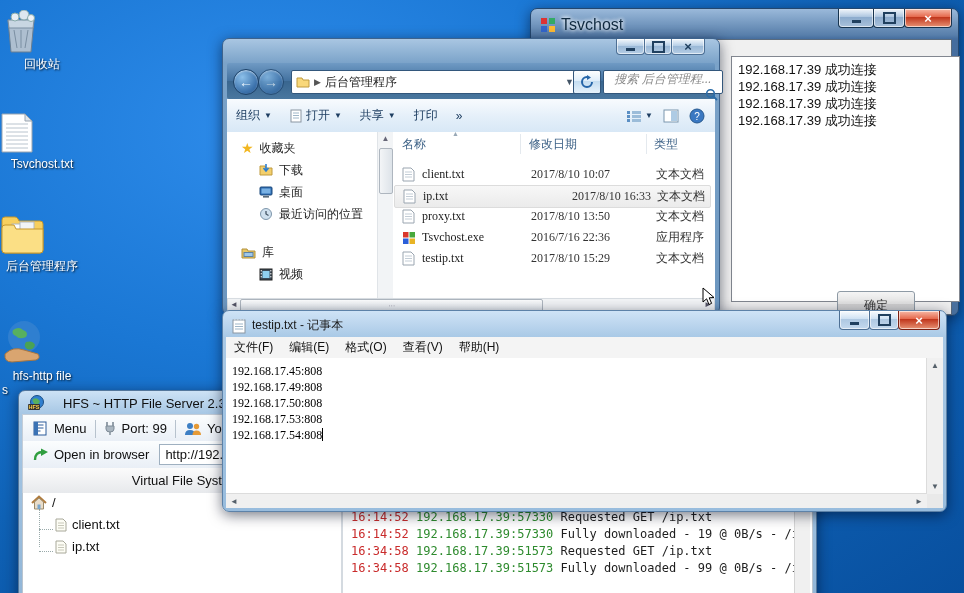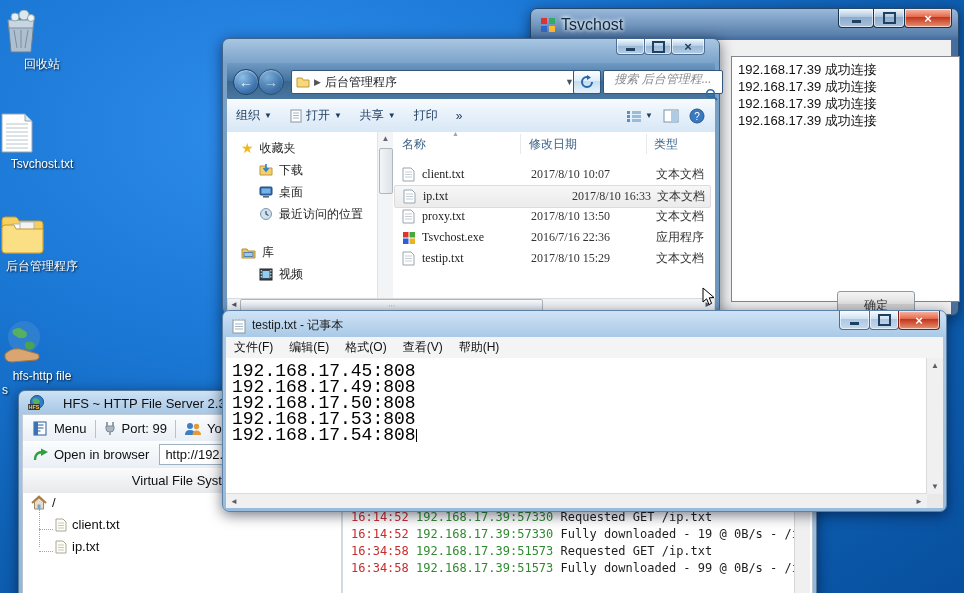--- a/index.html
+++ b/index.html
@@ -72,21 +72,21 @@
     border:1px solid #aeb6bf;border-radius:2px;text-align:center;font-size:7px;color:#889;line-height:11px;}
   .harr{position:absolute;top:0;font-size:8px;color:#556;line-height:12px;}
   
   .win-np{left:222px;top:310px;width:723px;height:200px;z-index:40;
     background:linear-gradient(180deg,#cfe3f6 0%,#a9c9e6 26px,#98bcdd 100%);border:1px solid #5d82a8;}
   .win-np .title{position:absolute;left:9px;top:6px;font-size:12px;color:#1a1a1a;display:flex;gap:6px;align-items:center;}
   .menubar{position:absolute;left:3px;right:3px;top:26px;height:21px;background:#f4f4f4;border-bottom:1px solid #dcdcdc;
     font-size:12px;color:#111;display:flex;align-items:center;}
   .menubar .mi{padding:0 8px;}
   .np-text{position:absolute;left:3px;right:19px;top:47px;bottom:17px;background:#fff;
-    font-family:Liberation Mono, monospace;font-size:18px;line-height:16px;color:#000;
+    font-family:Liberation Serif, serif;font-size:12px;line-height:16px;color:#000;
     padding:5px 0 0 6px;overflow:hidden;}
   .caret{display:inline-block;width:1px;height:13px;background:#000;vertical-align:-2px;}
   .np-vscroll{position:absolute;top:47px;right:3px;bottom:17px;width:16px;background:#f0f0f0;border-left:1px solid #dcdcdc;}
   .np-hscroll{position:absolute;left:3px;right:19px;bottom:3px;height:14px;background:#f0f0f0;border-top:1px solid #dcdcdc;}
   .np-corner{position:absolute;right:3px;bottom:3px;width:16px;height:14px;background:#e9e9e9;}
   .sarr{color:#55606a;font-size:8px;position:absolute;}
   
   .win-hfs{left:18px;top:390px;width:797px;height:225px;z-index:30;
     background:linear-gradient(180deg,#cde2f5 0%,#a8c8e5 22px,#8fb4d6 100%);border:1px solid #54779c;border-radius:7px 7px 0 0;}
   .win-hfs .title{position:absolute;left:8px;top:4px;font-size:13px;color:#101010;display:flex;gap:18px;align-items:center;}

